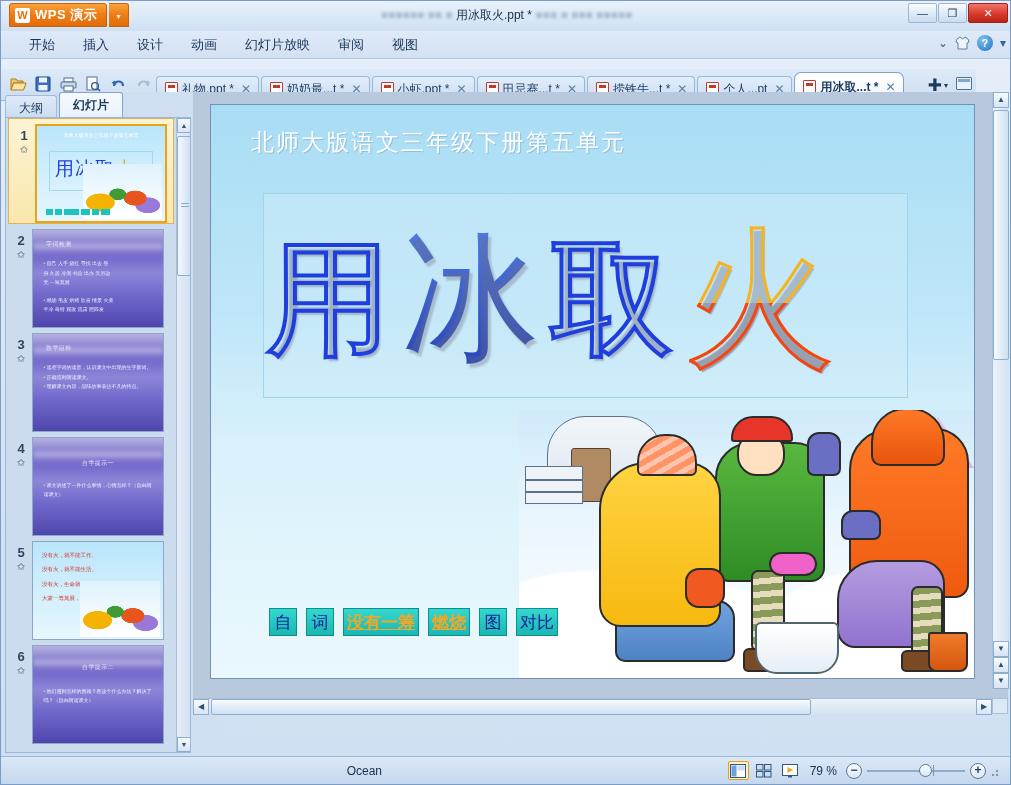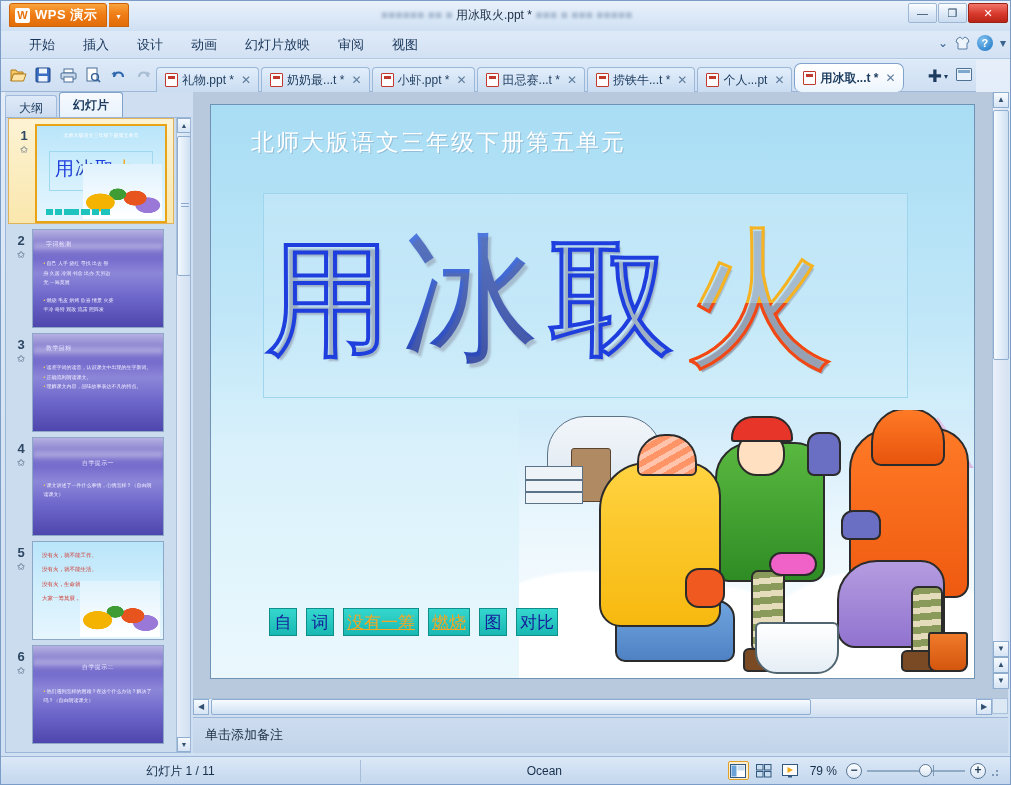--- a/index.html
+++ b/index.html
@@ -72,21 +72,21 @@
   .mr-icon { font-size:12px; color:#3a628f; }
   .help-circle {
     width:16px; height:16px; border-radius:50%;
     background: radial-gradient(circle at 35% 30%, #7fc0ef, #1b74c4);
     color:#fff; font-size:11px; font-weight:bold; text-align:center; line-height:16px;
   }
   .shirt-ico { font-size:13px; color:#4a7099; }
 
   
   .toolrow {
-    position:absolute; left:0; top:59px; width:975px; height:32px;
+    position:absolute; left:0; top:68px; width:975px; height:32px;
     background: linear-gradient(180deg,#dce9f8 0%, #cfdff2 100%);
     border-bottom:1px solid #9bb6d6;
     text-align:right;
   }
   .qat { position:absolute; left:6px; top:4px; display:flex; align-items:center; gap:3px; }
   .qbtn {
     width:22px; height:22px; display:flex; align-items:center; justify-content:center;
     font-size:14px; border-radius:2px;
   }
   .qsep { width:1px; height:17px; background:#a5bcd6; margin:0 3px; }
@@ -412,21 +412,21 @@
     position:absolute; left:58px; bottom:42px; display:flex; align-items:center; gap:9px;
   }
   .lbtn {
     min-width:28px; height:28px; padding:0 4px;
     background: linear-gradient(180deg,#34d7cd 0%, #19b8b3 100%);
     border:1px solid #0f8e8b;
     display:flex; align-items:center; justify-content:center;
     font-family:"Liberation Serif","DejaVu Serif",serif;
     font-size:17px; color:#16229b; white-space:nowrap;
   }
-  .lbtn.gold { color:#f5a623; text-decoration:underline; }
+  .lbtn.gold { color:#f5a623; text-decoration:underline;font-weight:bold; }
   .lbtn.wide { padding:0 3px; }
 
   
   .vscroll {
     position:absolute; right:0; top:0; width:16px; height:597px;
     background: linear-gradient(90deg,#eaf1fa,#d7e3f2); border-left:1px solid #a9c0da;
   }
   .hscroll {
     position:absolute; left:0; bottom:0; width:799px; height:16px;
     background: linear-gradient(180deg,#eaf1fa,#d7e3f2); border-top:1px solid #a9c0da;
@@ -828,24 +828,22 @@
     </div>
 
     <div class="hscroll">
       <div class="sb-h-btn" style="left:0">◀</div>
       <div class="sb-h-thumb" style="left:18px;width:600px"></div>
       <div class="sb-h-btn" style="right:0">▶</div>
     </div>
     <div class="corner-box"></div>
   </div>
 
-  <div class="notes">单击添加备注</div>
 
   <div class="statusbar">
-    <div class="sb-slide">幻灯片 1 / 11</div>
     <div class="sb-theme">Ocean</div>
     <div class="sb-right">
       <div class="viewbtn active">
         <svg width="16" height="14" viewBox="0 0 16 14" class="svg-ico">
           <rect x="0.5" y="0.5" width="15" height="13" fill="#fdfdfd" stroke="#33587f"></rect>
           <rect x="1.5" y="1.5" width="5" height="11" fill="#6ba2d8"></rect>
           <rect x="7.5" y="1.5" width="7" height="5" fill="#c8ddf0"></rect>
         </svg>
       </div>
       <div class="viewbtn">

